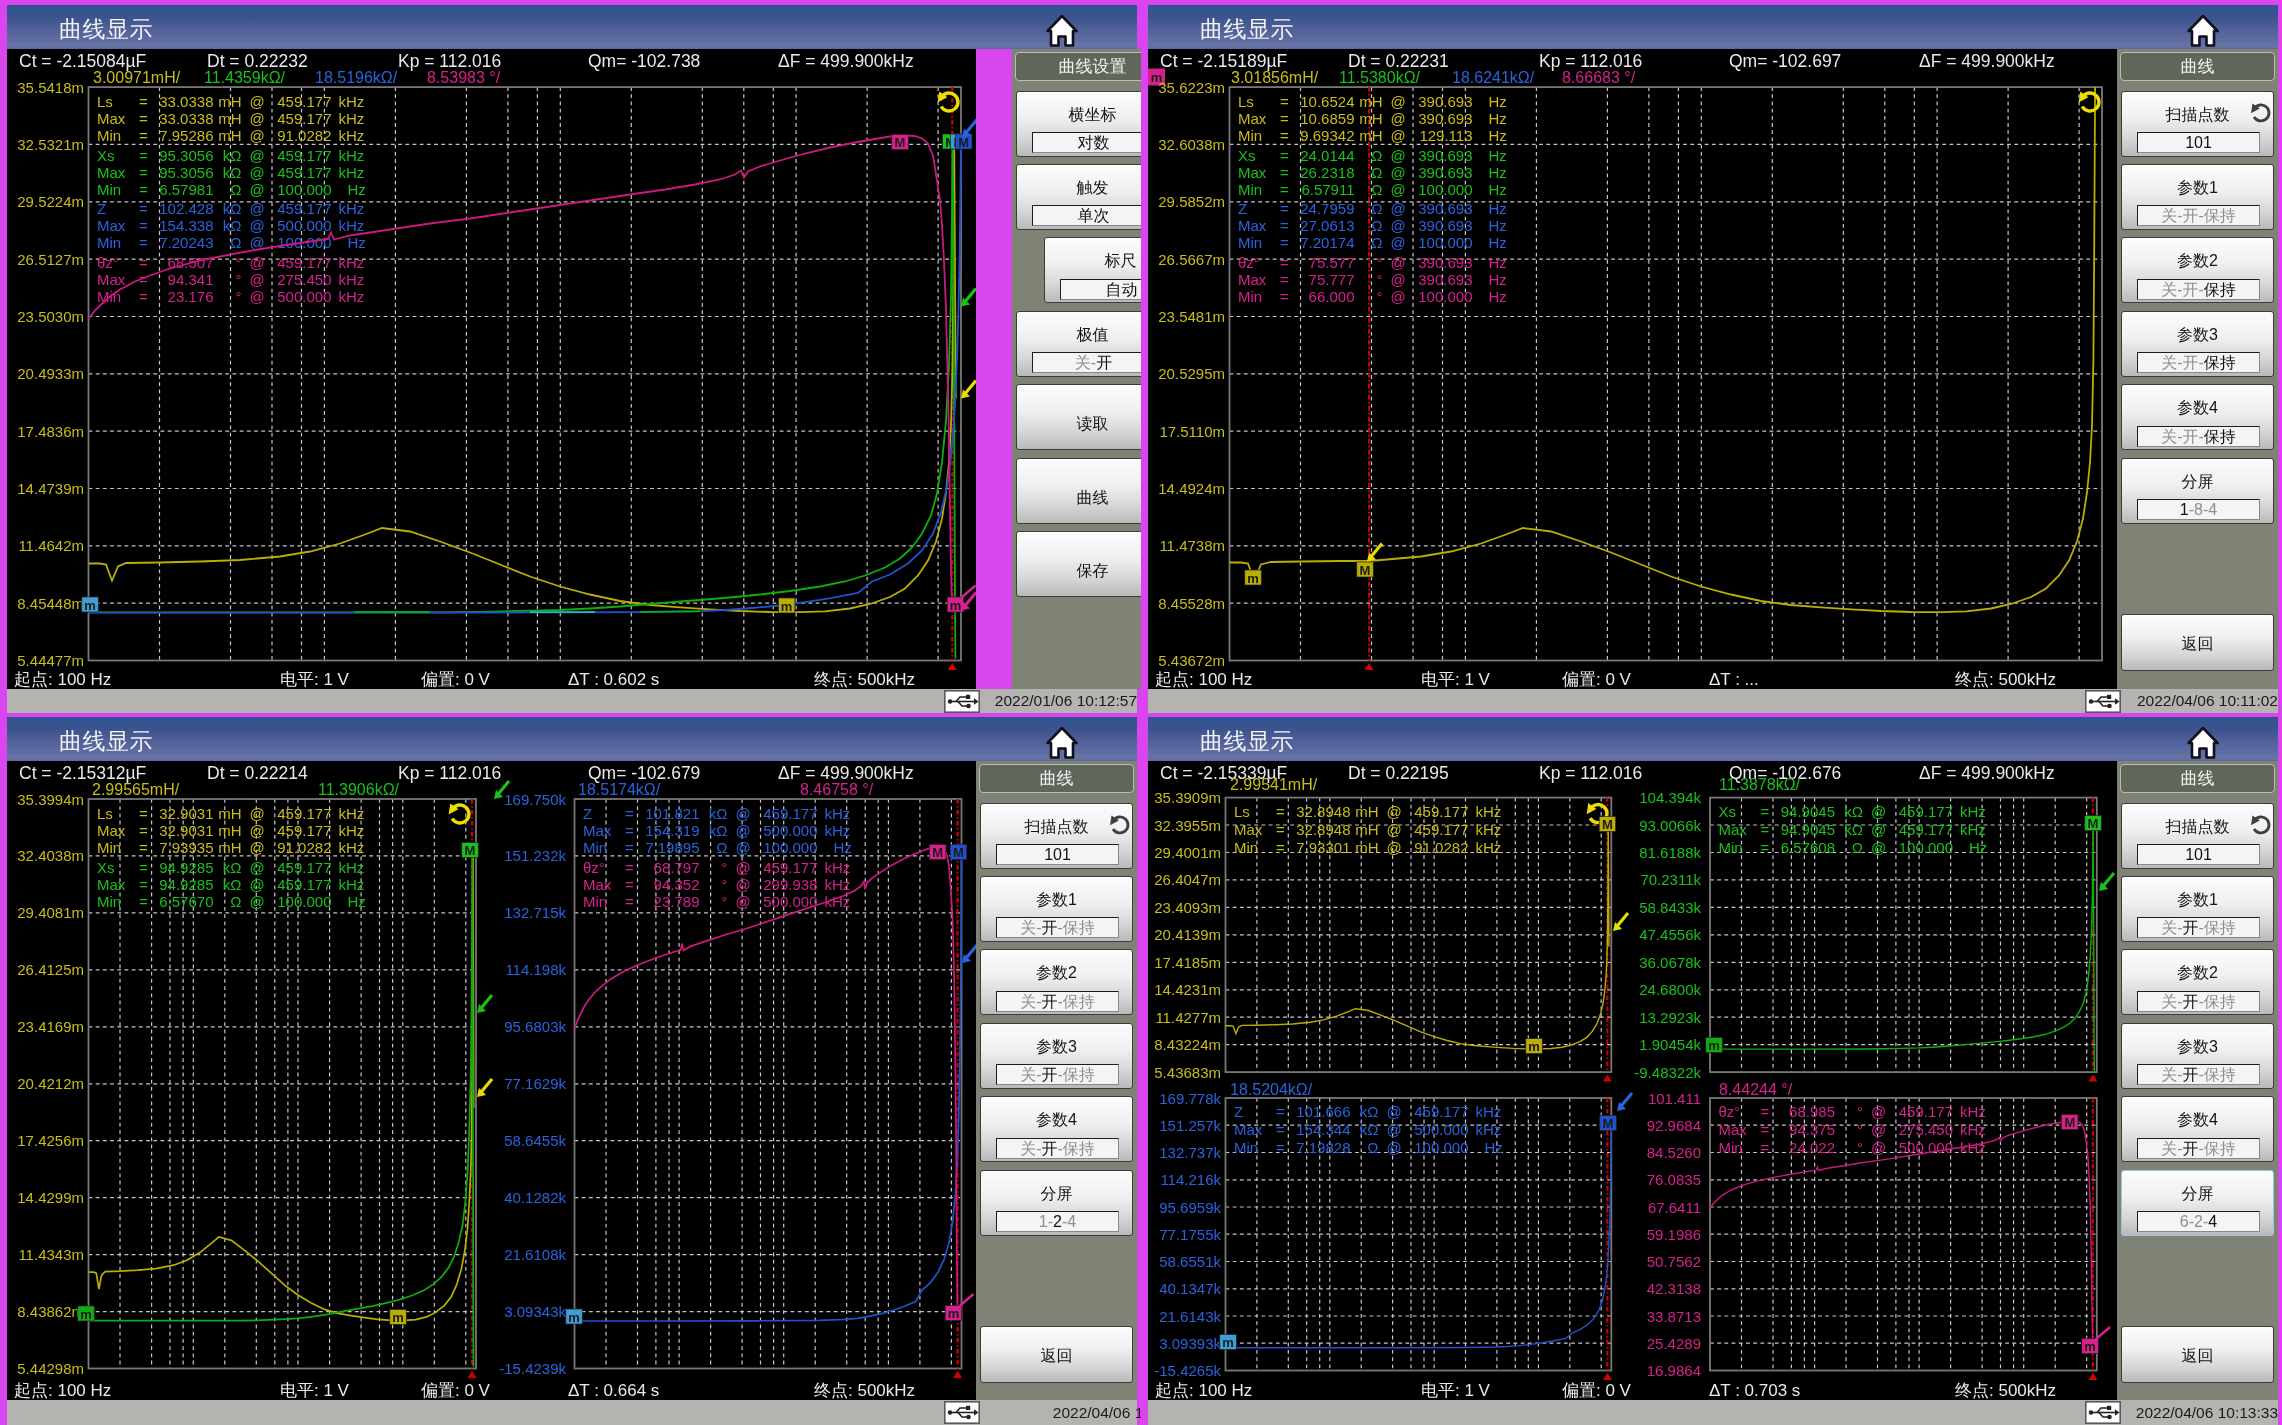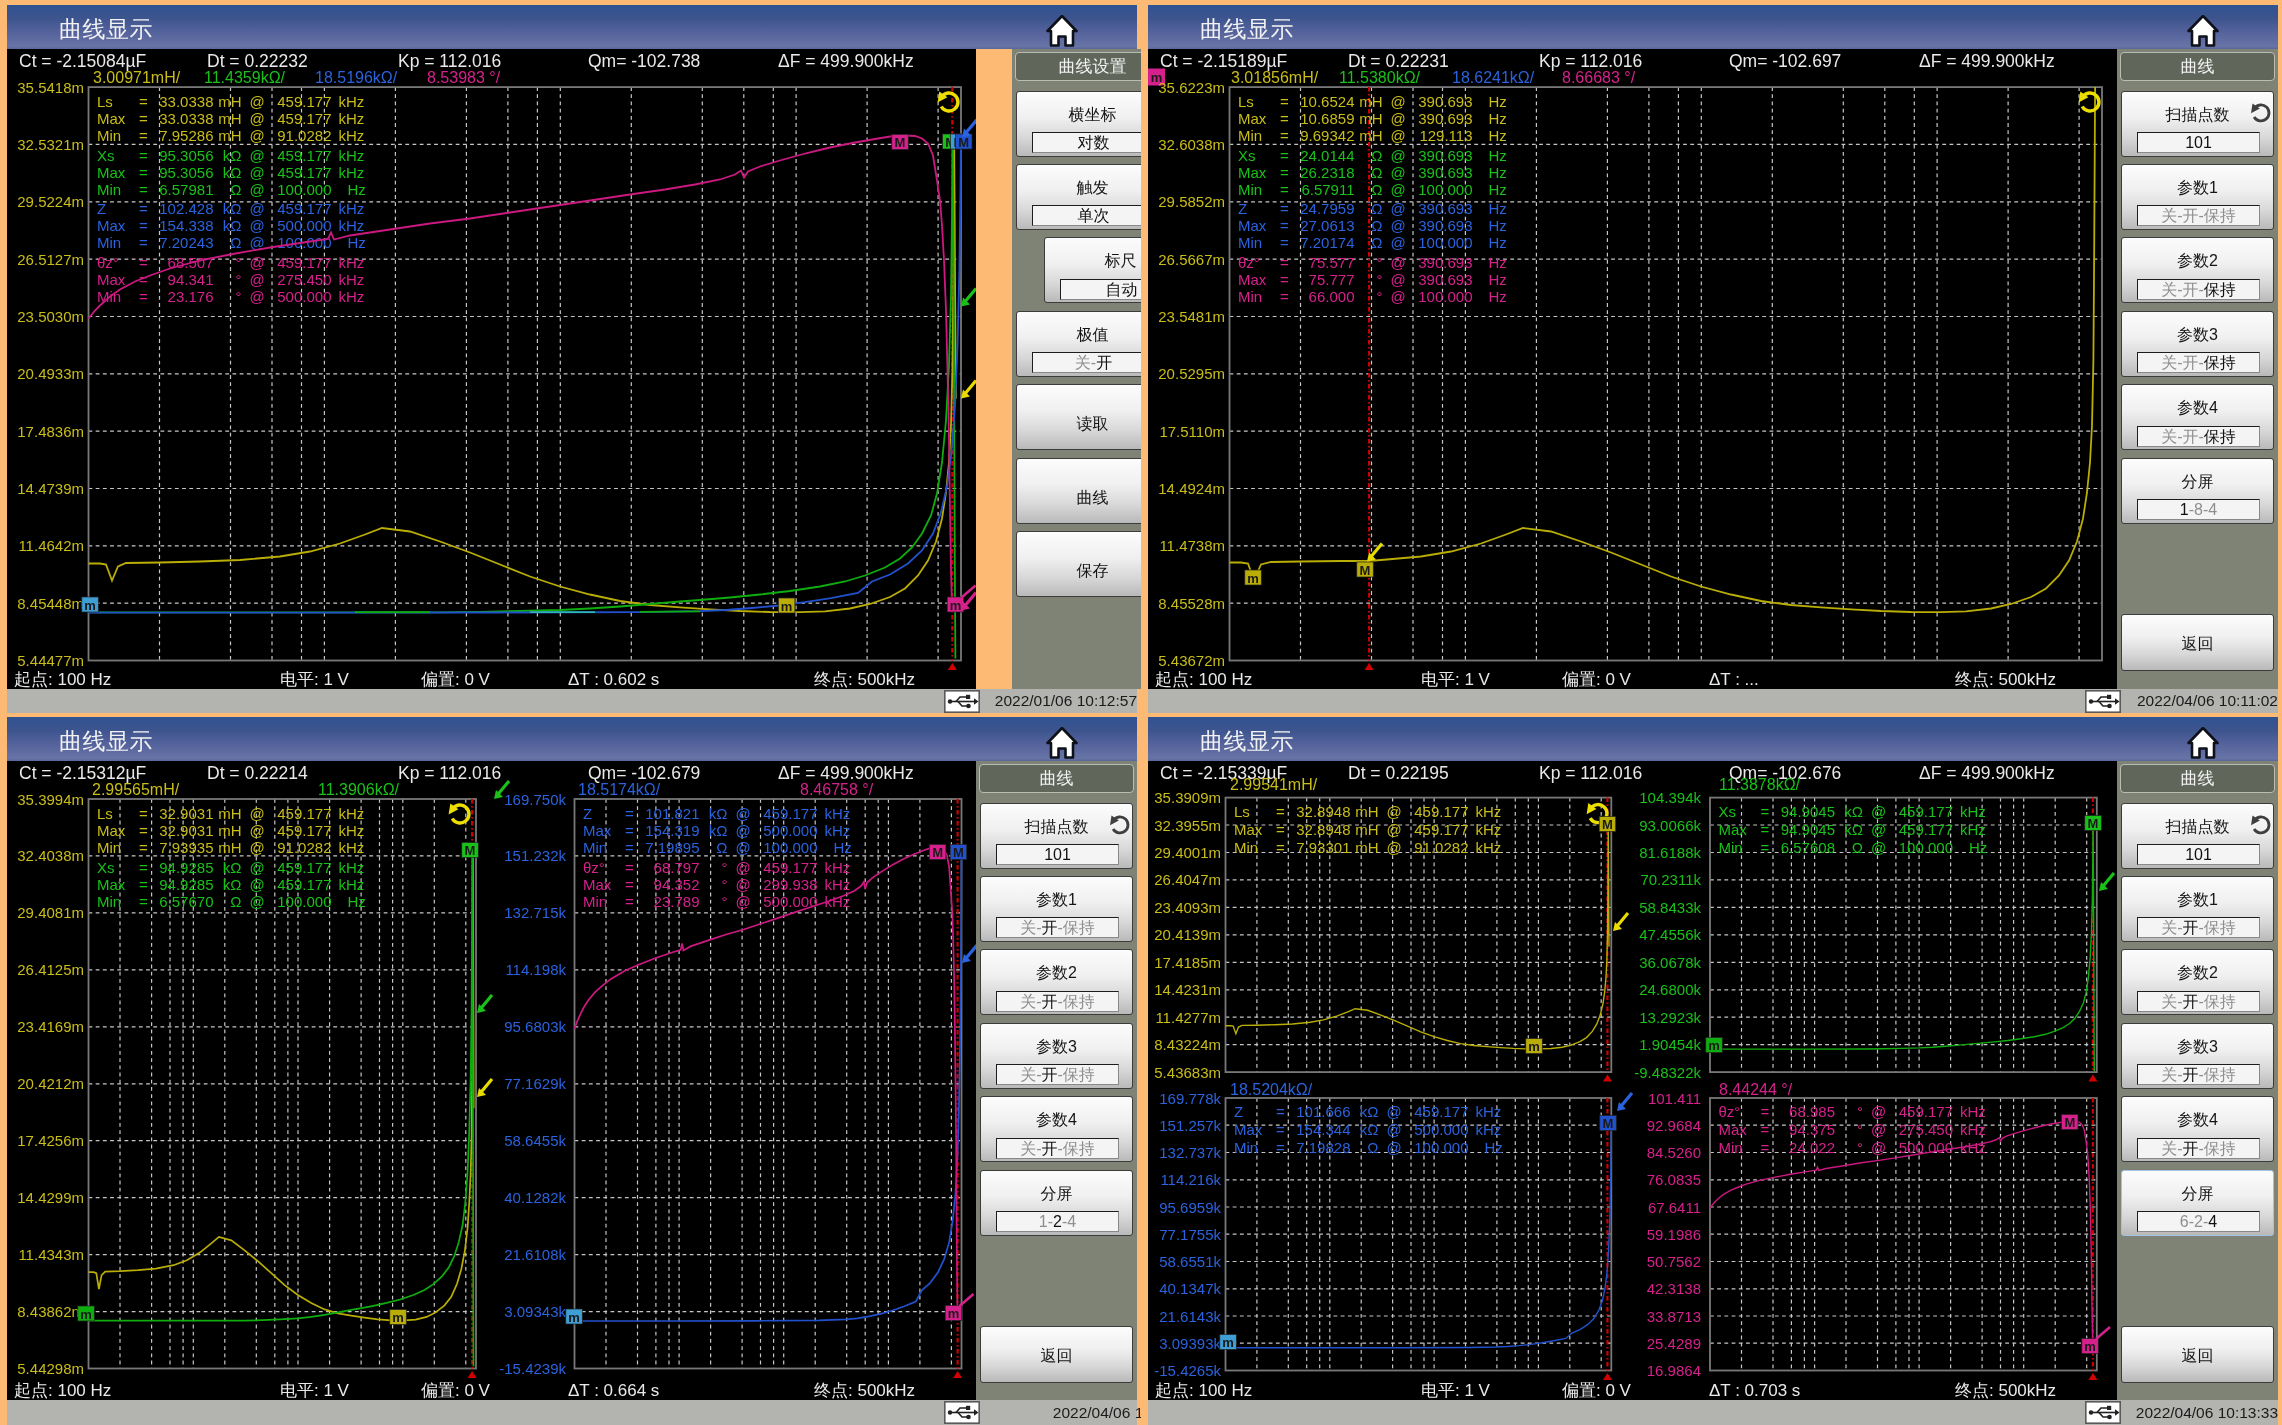--- a/index.html
+++ b/index.html
@@ -1,16 +1,16 @@
 <!DOCTYPE html>
 <html><head><meta charset="utf-8"><style>
 
 html,body{margin:0;padding:0;background:#fff;}
 *{box-sizing:border-box;}
-.page{position:relative;width:2282px;height:1425px;background:#fdba74;overflow:hidden;
+.page{position:relative;width:2282px;height:1425px;background:#d946ef;overflow:hidden;
       font-family:"Liberation Sans",sans-serif;}
 .abs{position:absolute;}
 .quad{overflow:hidden;}
 .tbar{background:linear-gradient(180deg,#2f5391 0%,#3d548e 30%,#55639c 62%,#6874a6 94%,#5a679b 100%);}
 .ttext{position:absolute;left:52px;top:9px;color:#f2f2f2;font-size:23px;letter-spacing:0.5px;}
 svg text{font-family:"Liberation Sans",sans-serif;}
 .menu{z-index:5;}
 .mhdr{position:absolute;left:3px;top:3px;width:155px;height:29px;background:#60665a;
       border:1px solid #b9bdb4;border-radius:4px;color:#f2f2f2;font-size:17px;
       text-align:center;line-height:27px;}

